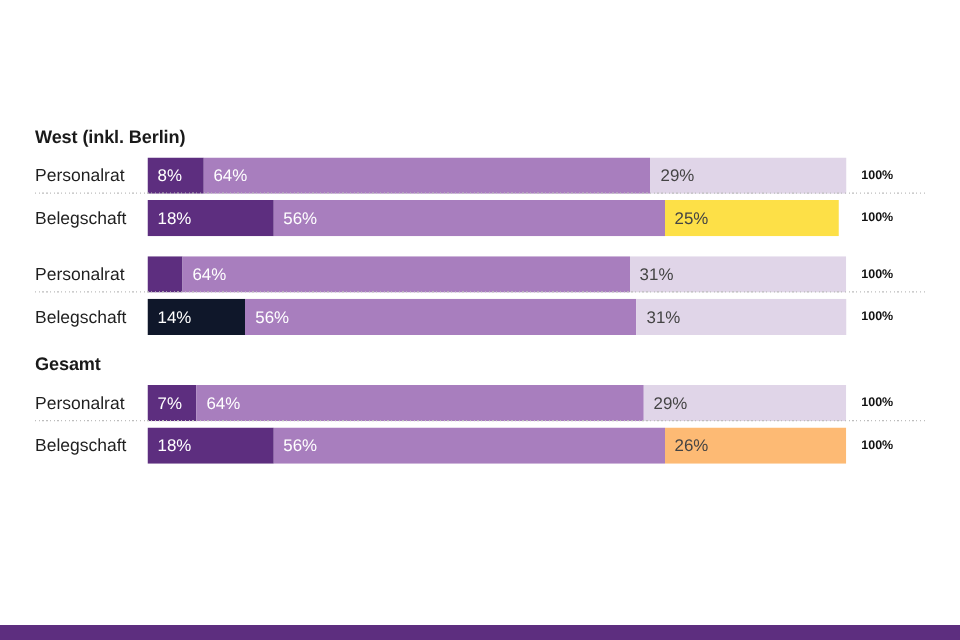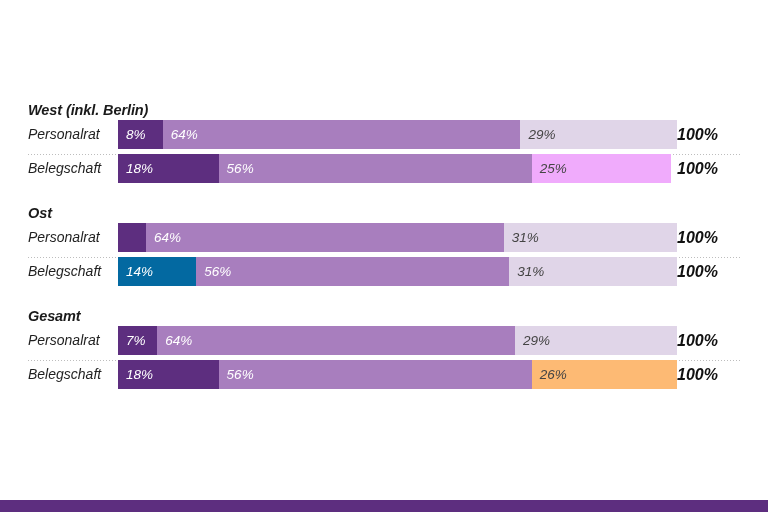--- a/index.html
+++ b/index.html
@@ -25,36 +25,35 @@
 
   .chart-body {
     position: absolute;
     left: 28px;
     top: 102px;
     width: 712px;
   }
 
   .group {
     margin-bottom: 22px;
-    font-style: italic;
   }
   .group:last-child { margin-bottom: 16px; }
 
   .group-title {
     font-size: 14.5px;
     font-weight: bold;
     color: #1a1a1a;
     letter-spacing: -0.1px;
     margin: 0 0 8px 0;
     line-height: 16px;
   }
 
   .row {
     display: flex;
-    align-items: flex-end;
+    align-items: flex-start;
     height: 23px;
   }
 
   .row-sep {
     height: 11px;
     display: flex;
     align-items: center;
   }
   .row-sep .dots {
     width: 100%;
@@ -95,22 +94,22 @@
     line-height: 29px;
     padding-left: 8px;
     white-space: nowrap;
   }
   .seg.s1 .seg-label { color: #ffffff; }
   .seg.s2 .seg-label { color: #ffffff; }
   .seg.s3 .seg-label { color: #444444; }
 
   .row-total {
     flex: 0 0 auto;
-    padding-left: 0;
-    font-size: 16px;
+    padding-left: 12px;
+    font-size: 10px;
     font-weight: bold;
     color: #111111;
     line-height: 29px;
     white-space: nowrap;
   }
 
   .footer-bar {
     position: absolute;
     left: 0;
     bottom: 0;
@@ -145,29 +144,28 @@
         </div>
         <div class="row">
           <div class="row-label">Belegschaft</div>
           <div class="bar-track">
             <div class="seg s1" style="background: rgb(93, 46, 127); width: 18%; flex: 0 0 18%;">
               <span class="seg-label">18%</span>
             </div>
             <div class="seg s2" style="background: rgb(168, 126, 190); width: 56%; flex: 0 0 56%;">
               <span class="seg-label">56%</span>
             </div>
-            <div class="seg s3" style="background: #f0abfc; width: 25%; flex: 0 0 25%;">
+            <div class="seg s3" style="background: #fde047; width: 25%; flex: 0 0 25%;">
               <span class="seg-label">25%</span>
             </div>
           </div>
           <div class="row-total">100%</div>
         </div>
       </div>
       <div class="group">
-        <div class="group-title">Ost</div>
         <div class="row">
           <div class="row-label">Personalrat</div>
           <div class="bar-track">
             <div class="seg s1" style="background: rgb(93, 46, 127); width: 5%; flex: 0 0 5%;">
               <span class="seg-label"></span>
             </div>
             <div class="seg s2" style="background: rgb(168, 126, 190); width: 64%; flex: 0 0 64%;">
               <span class="seg-label">64%</span>
             </div>
             <div class="seg s3" style="background: rgb(224, 213, 232); width: 31%; flex: 0 0 31%;">
@@ -175,21 +173,21 @@
             </div>
           </div>
           <div class="row-total">100%</div>
         </div>
         <div class="row-sep">
           <div class="dots"></div>
         </div>
         <div class="row">
           <div class="row-label">Belegschaft</div>
           <div class="bar-track">
-            <div class="seg s1" style="background: #0369a1; width: 14%; flex: 0 0 14%;">
+            <div class="seg s1" style="background: #0f172a; width: 14%; flex: 0 0 14%;">
               <span class="seg-label">14%</span>
             </div>
             <div class="seg s2" style="background: rgb(168, 126, 190); width: 56%; flex: 0 0 56%;">
               <span class="seg-label">56%</span>
             </div>
             <div class="seg s3" style="background: rgb(224, 213, 232); width: 31%; flex: 0 0 31%;">
               <span class="seg-label">31%</span>
             </div>
           </div>
           <div class="row-total">100%</div>

